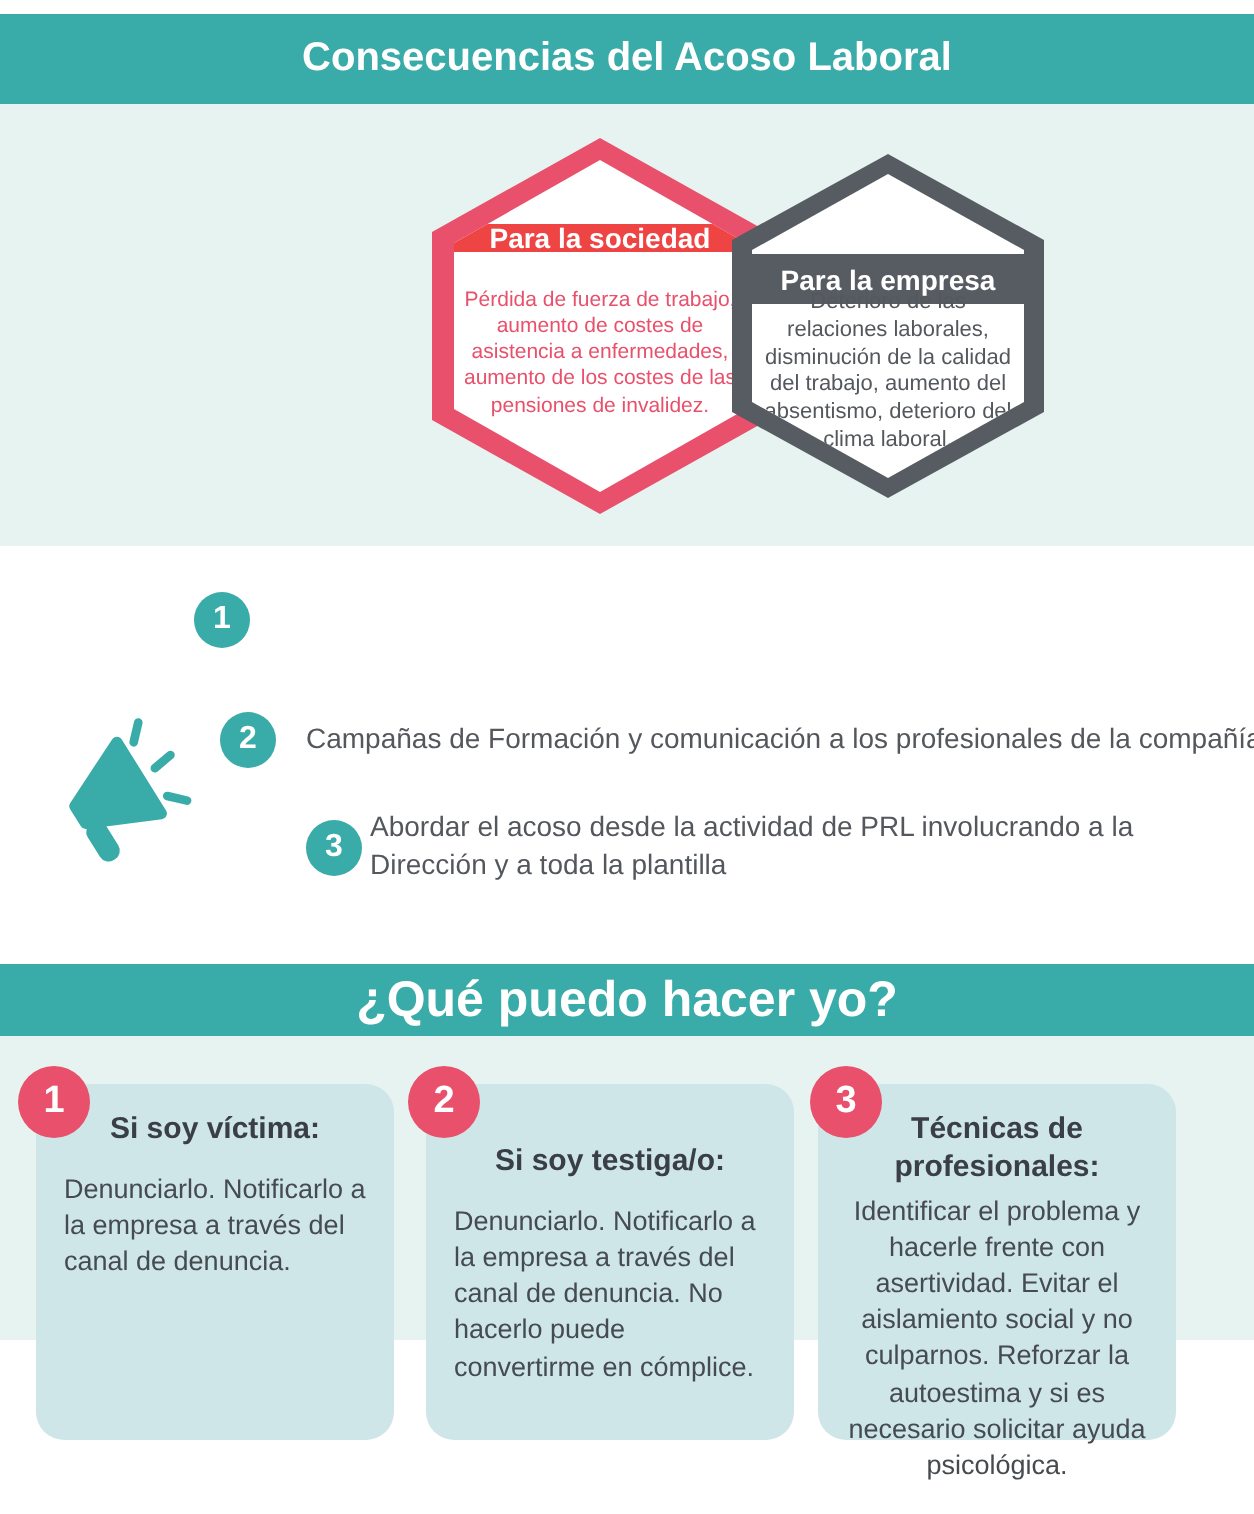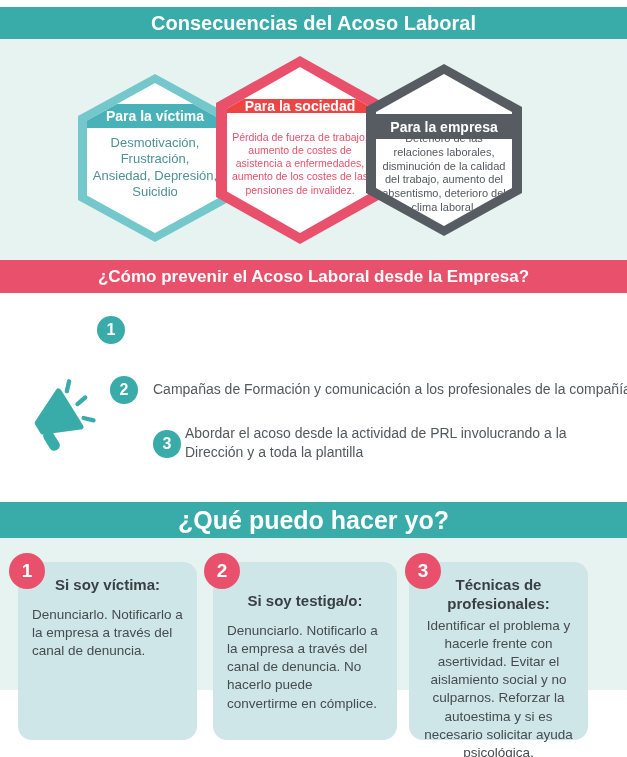--- a/index.html
+++ b/index.html
@@ -3,21 +3,21 @@
 <meta charset="utf-8">
 <style>
   html,body{margin:0;padding:0;background:#ffffff;}
   .canvas{
     position:relative;width:627px;height:757px;background:#ffffff;overflow:hidden;
     font-family:"Liberation Sans", sans-serif;
   }
   
   .top-strip{height:7px;background:#ffffff;}
   .banner{display:flex;align-items:center;justify-content:center;color:#ffffff;font-weight:bold;}
-  .banner-teal{height:32px;background:#39aba8;font-size:20px;}
+  .banner-teal{height:45px;background:#39aba8;font-size:20px;}
   .banner-pink{height:33px;background:#e8506b;font-size:17px;}
   .banner-teal2{height:36px;background:#39aba8;font-size:25px;}
   
   .hex-section{position:relative;height:221px;background:#e7f3f1;}
   .hex{position:absolute;}
   .hex-shape{clip-path:polygon(50% 0%,100% 25%,100% 75%,50% 100%,0% 75%,0% 25%);}
   .hex-outer{position:absolute;inset:0;}
   .hex-inner{position:absolute;background:#ffffff;}
   .hex-band{position:absolute;left:0;right:0;display:flex;align-items:center;justify-content:center;
             color:#ffffff;font-weight:bold;font-size:14px;}
@@ -64,29 +64,20 @@
 <div class="canvas">
 
   <div class="top-strip"></div>
 
   <div class="banner banner-teal">
     <span>Consecuencias del Acoso Laboral</span>
   </div>
 
   <div class="hex-section">
 
-    <div class="hex hex1">
-      <div class="hex-shape hex-outer"></div>
-      <div class="hex-shape hex-inner">
-        <div class="hex-band">
-          <span>Para la víctima</span>
-        </div>
-        <div class="hex-body">Desmotivación, Frustración, Ansiedad, Depresión, Suicidio</div>
-      </div>
-    </div>
 
     <div class="hex hex2">
       <div class="hex-shape hex-outer"></div>
       <div class="hex-shape hex-inner">
         <div class="hex-band">
           <span>Para la sociedad</span>
         </div>
         <div class="hex-body">Pérdida de fuerza de trabajo, aumento de costes de asistencia a enfermedades, aumento de los costes de las pensiones de invalidez.</div>
       </div>
     </div>
@@ -96,23 +87,20 @@
       <div class="hex-shape hex-inner">
         <div class="hex-band">
           <span>Para la empresa</span>
         </div>
         <div class="hex-body">Deterioro de las relaciones laborales, disminución de la calidad del trabajo, aumento del absentismo, deterioro del clima laboral.</div>
       </div>
     </div>
 
   </div>
 
-  <div class="banner banner-pink">
-    <span>¿Cómo prevenir el Acoso Laboral desde la Empresa?</span>
-  </div>
 
   <div class="list-section">
 
     <svg class="megaphone" viewBox="0 0 100 100" width="72" height="90">
       <g transform="rotate(-32 50 50)" fill="#39aba8" stroke="#39aba8">
         <polygon points="26,40 74,18 74,76 26,54" stroke-width="8" stroke-linejoin="round"></polygon>
         <rect x="22" y="56" width="15" height="30" rx="7" stroke="none"></rect>
         <g stroke-width="6" stroke-linecap="round">
           <line x1="84" y1="24" x2="94" y2="14"></line>
           <line x1="87" y1="47" x2="101" y2="45"></line>

